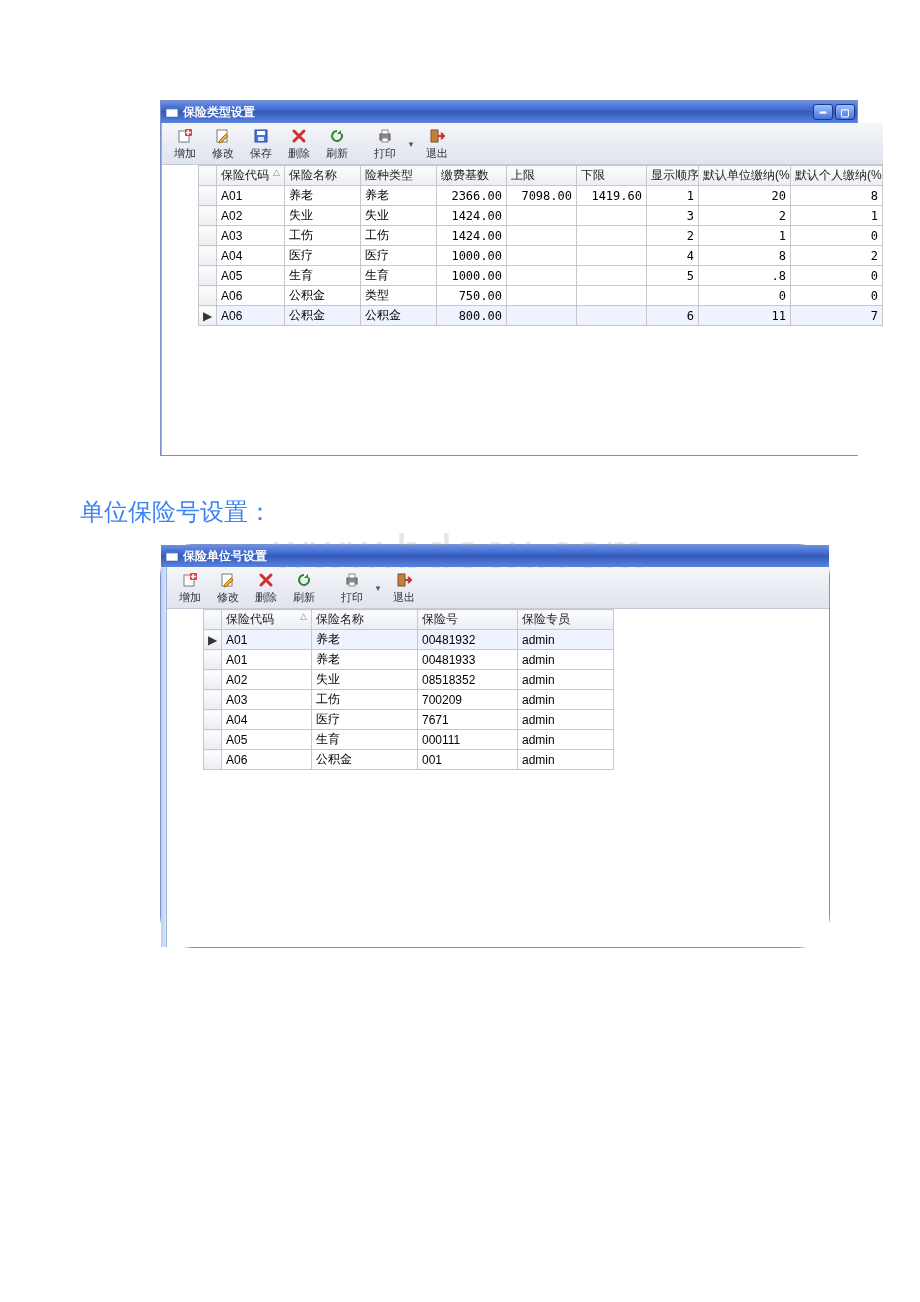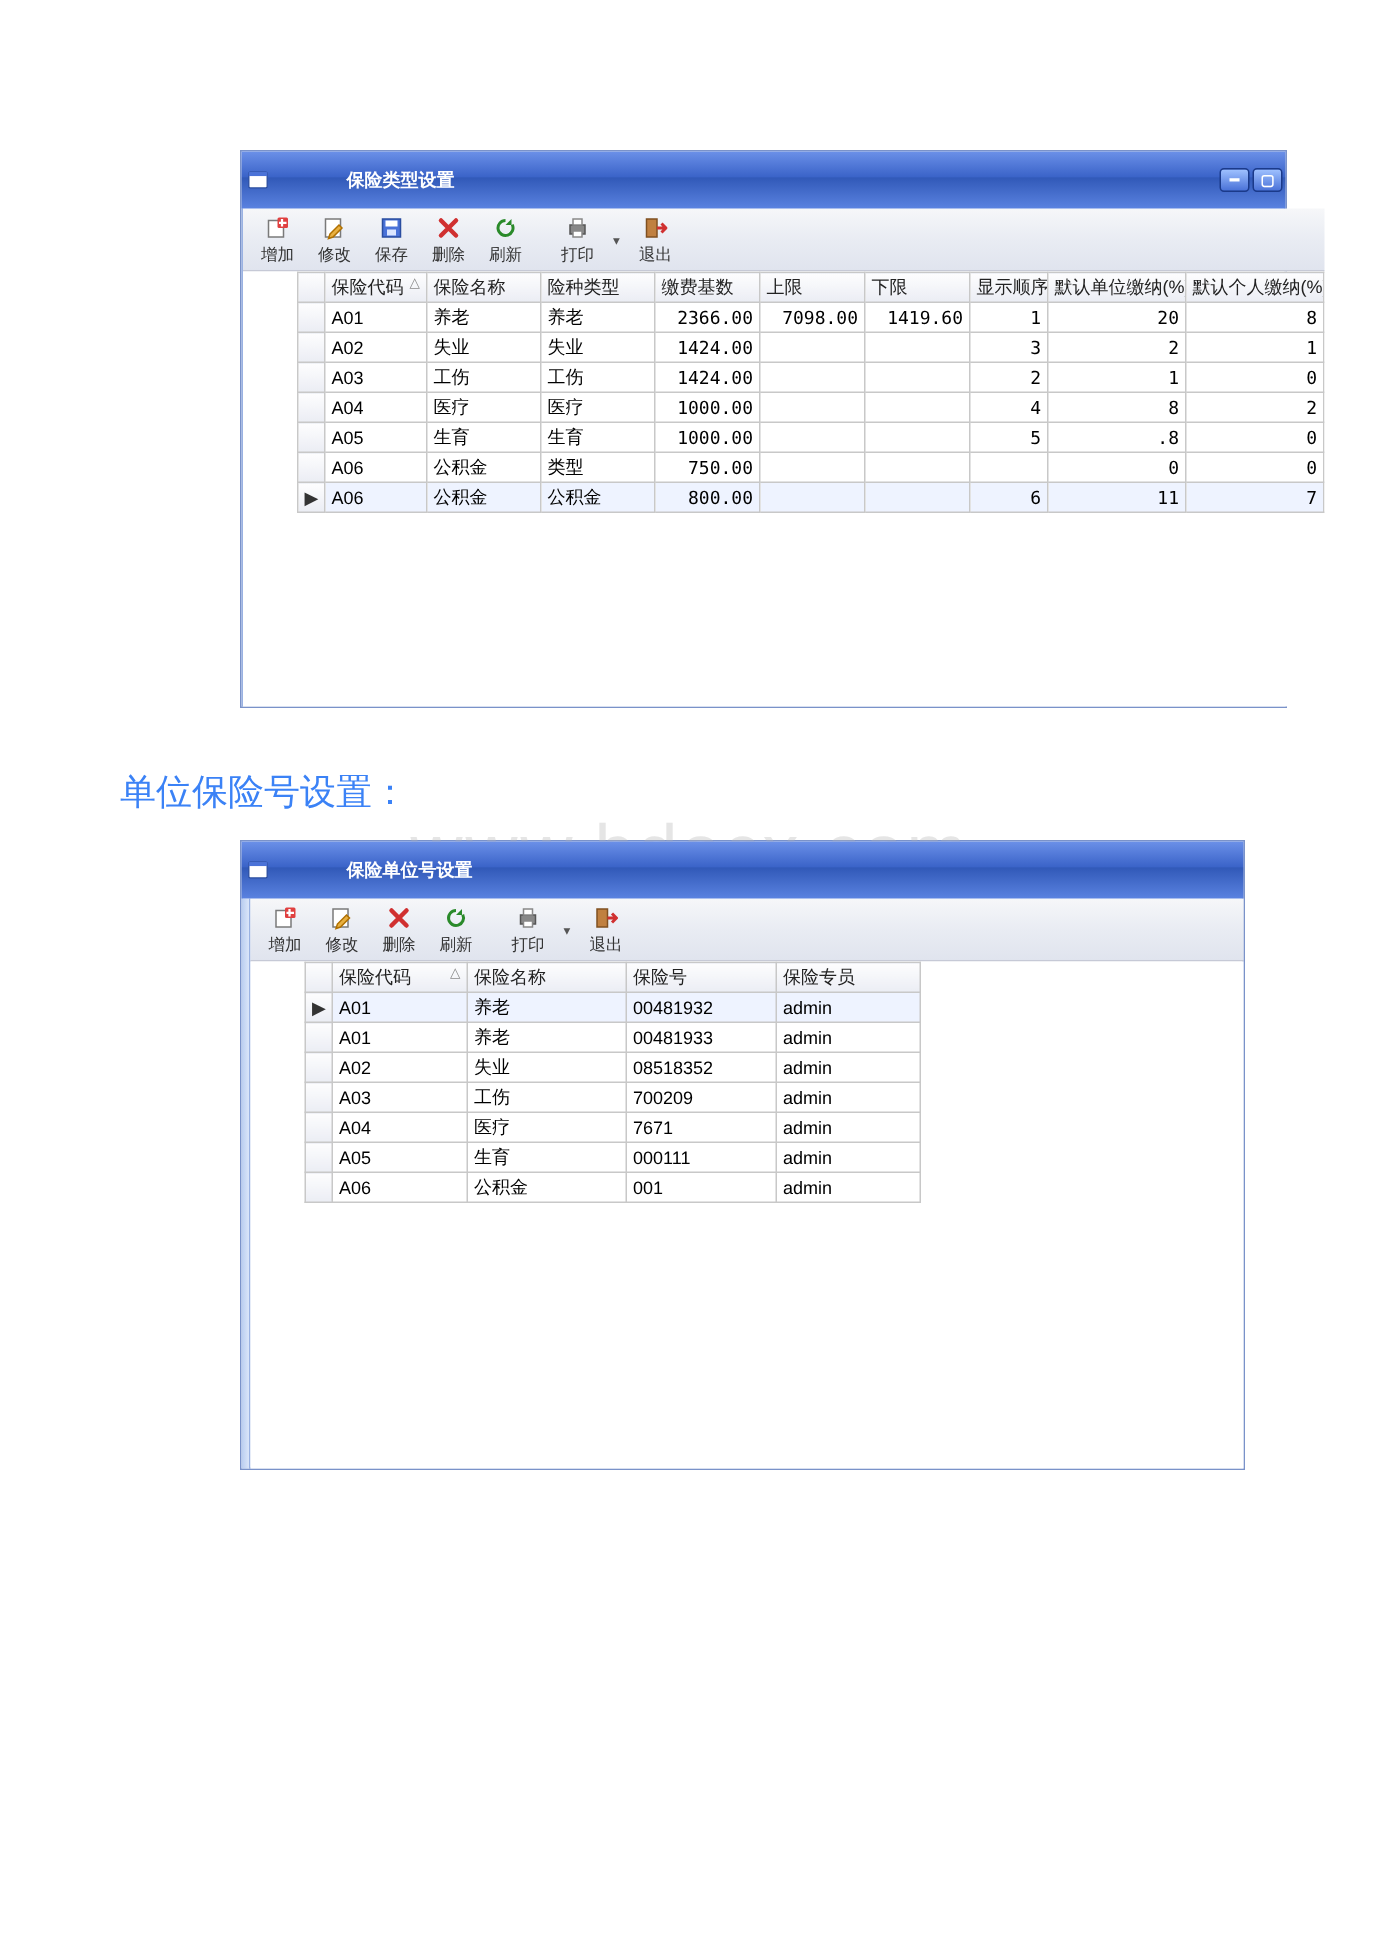--- a/index.html
+++ b/index.html
@@ -39,29 +39,28 @@
   .left-stripe {
     display:flex;
   }
   .vstripe {
     width:6px;
     background: linear-gradient(90deg,#b9cdf0,#dbe6f9);
     border-right:1px solid #9ab2e2;
   }
   .win-inner { flex:1; }
   .titlebar {
-    height: 38px;
+    height: 22px;
     background: linear-gradient(180deg, #6b90e8 0%, #3a63c8 45%, #3159b8 46%, #5a82e0 100%);
     display: flex;
     align-items: center;
     padding: 0 2px 0 4px;
     color: #fff;
     font-size: 12px;
     position: relative;
-    gap: 48px;
   }
   .titlebar .ticon {
     width: 14px; height: 14px;
     margin-right: 4px;
     display:inline-flex; align-items:center; justify-content:center;
   }
   .titlebar .ttext { font-weight: bold; flex:1; }
   .winbtns { display:flex; gap:2px; }
   .winbtn {
     width:20px; height:16px;
@@ -353,21 +352,21 @@
           </table>
         </div>
       </div>
     </div>
   </div>
 
   <div class="caption">单位保险号设置：</div>
 
   <div style="position:relative;">
     <div class="watermark">www.bdocx.com</div>
-    <div class="win-wrap mid" style="width:670px;">
+    <div class="win-wrap mid" style="width:670px;border-radius:32px;">
       <div class="titlebar">
         <span class="ticon">
           <svg viewBox="0 0 16 16">
               <rect x="1" y="2" width="14" height="12" rx="1" fill="#fff" stroke="#2a4da0"></rect>
               <rect x="1" y="2" width="14" height="3" fill="#4a72d8"></rect>
             </svg>
         </span>
         <span class="ttext">保险单位号设置</span>
       </div>
       <div class="left-stripe">

